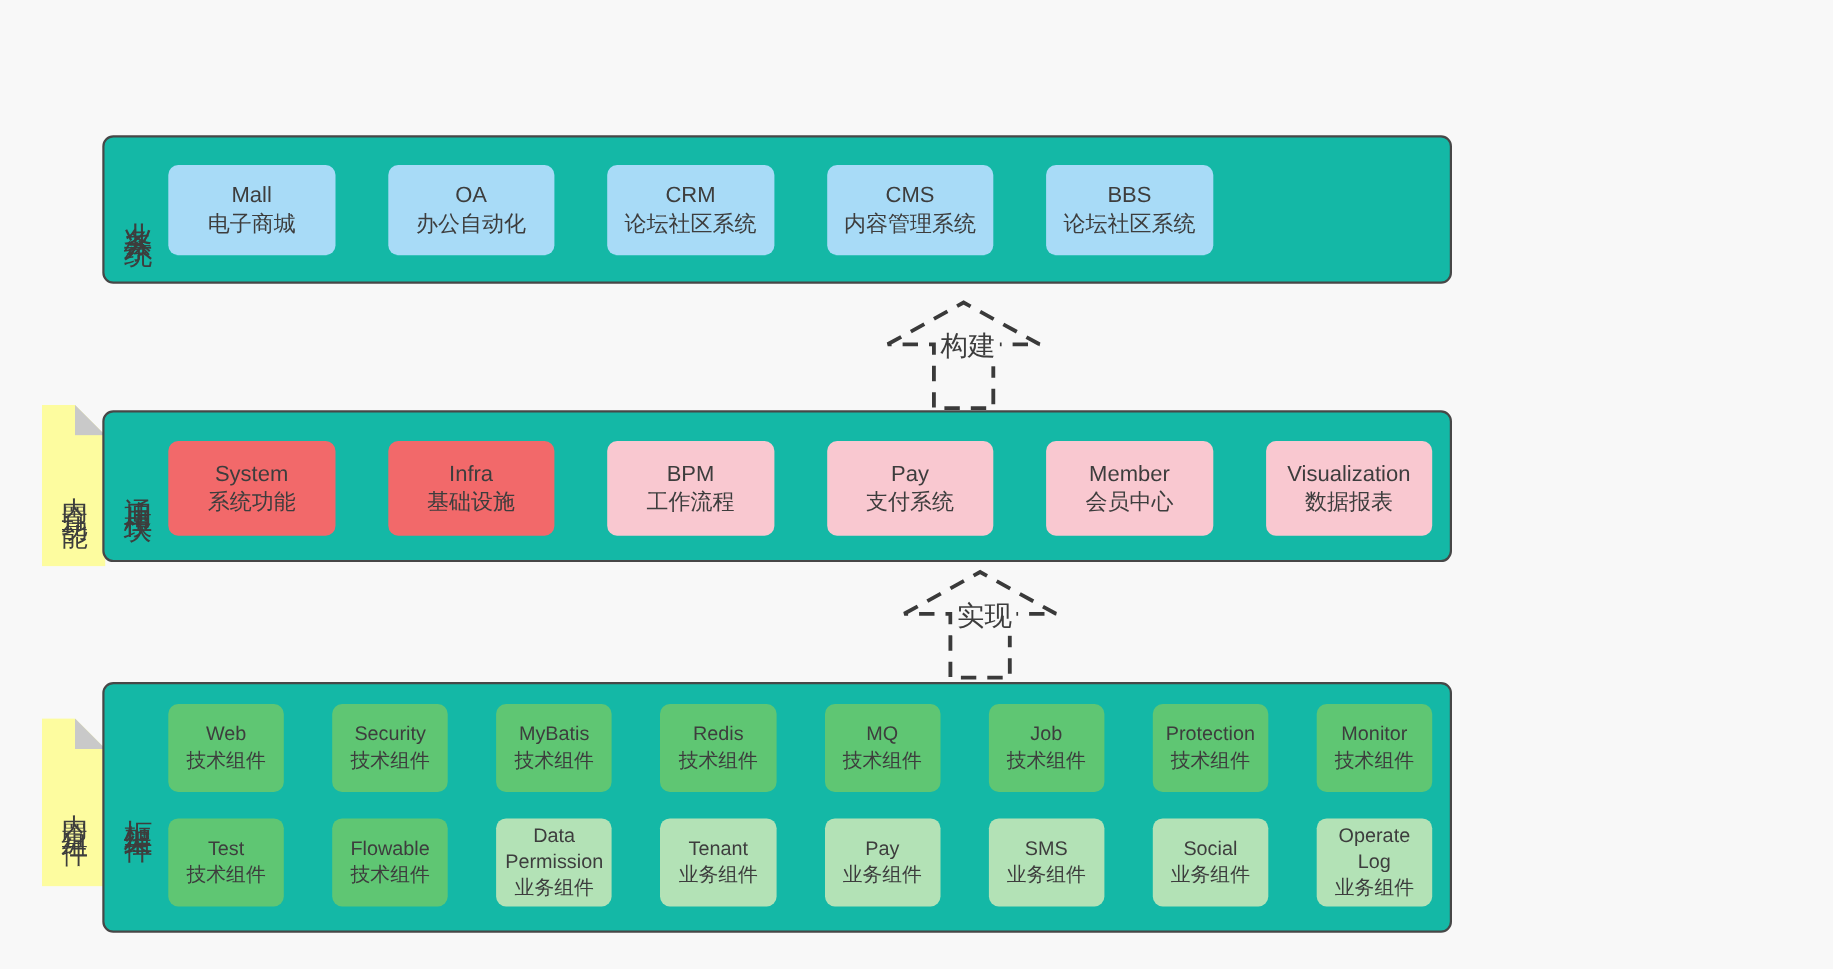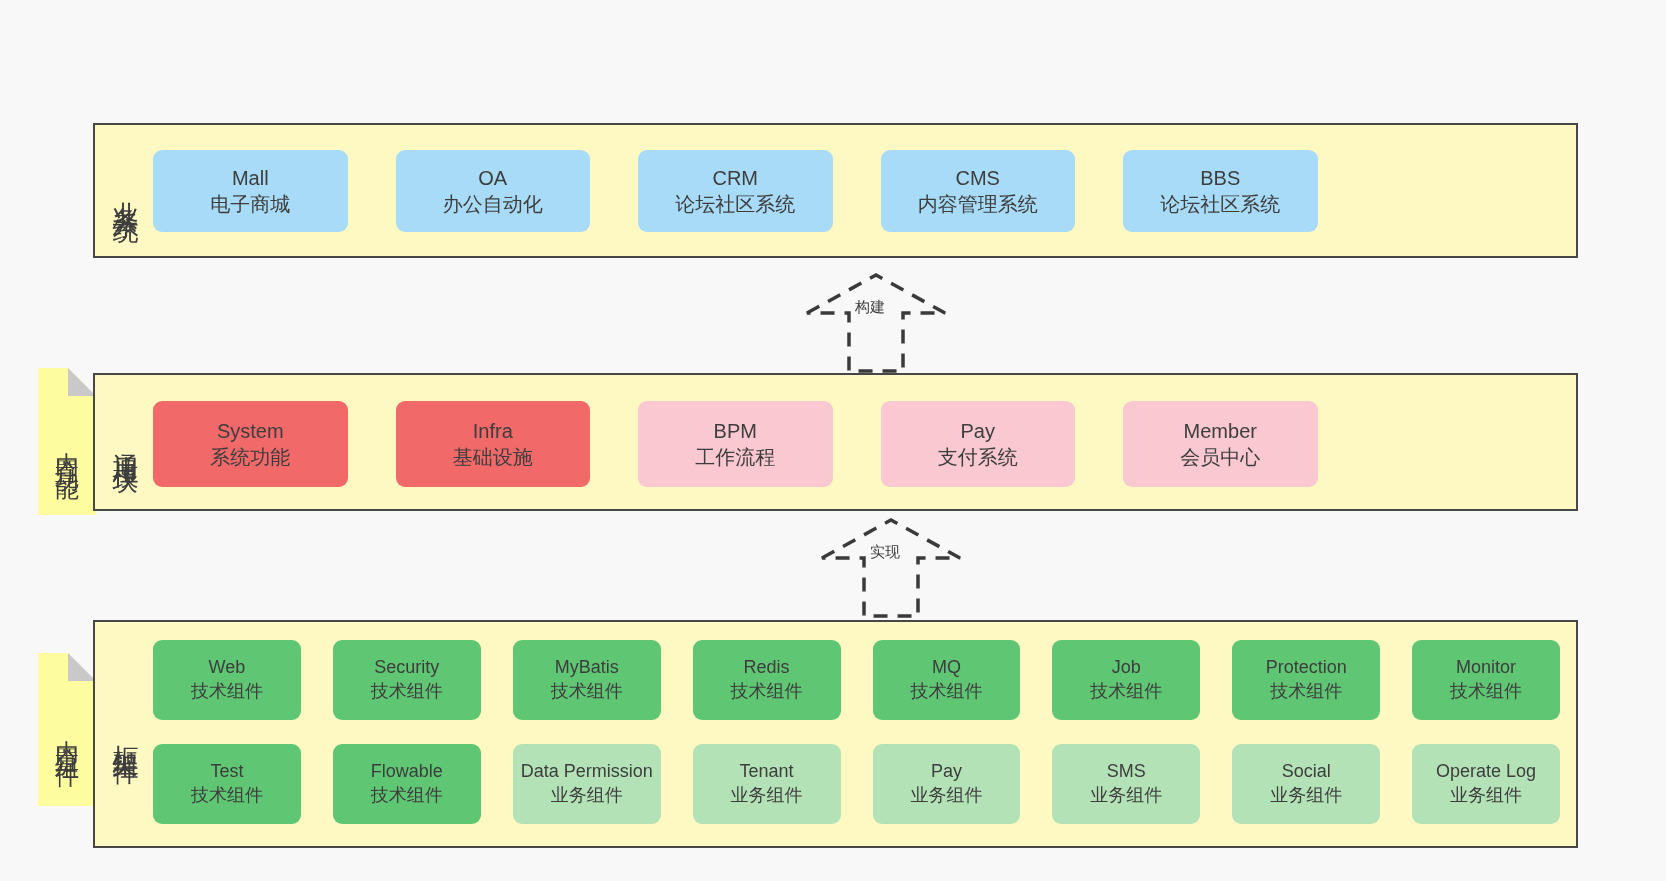--- a/index.html
+++ b/index.html
@@ -3,33 +3,33 @@
 <meta charset="utf-8">
 <style>
   html,body{margin:0;padding:0;}
   body{background:#e9e9e9;}
   .canvas{
     position:relative;width:1666px;height:881px;background:#f8f8f8;
     font-family:"Liberation Sans",sans-serif;color:#3d3d3d;overflow:hidden;
   }
   
   .layer{
-    position:absolute;left:93px;width:1485px;box-sizing:border-box;
-    background:#fef9c3;border:2px solid #474747;border-radius:0;z-index:2;
+    position:absolute;left:93px;width:1227px;box-sizing:border-box;
+    background:#14b8a6;border:2px solid #474747;border-radius:10px;z-index:2;
   }
   .layer-label{
     position:absolute;left:14px;top:50%;transform:translateY(-50%);
     writing-mode:vertical-lr;text-orientation:upright;
     font-size:26px;letter-spacing:5px;color:#3d3d3d;white-space:nowrap;
   }
   .grid{
     position:absolute;left:58px;right:16px;display:grid;
   }
   .grid6{grid-template-columns:repeat(6,1fr);gap:48px;}
-  .grid8{grid-template-columns:repeat(8,1fr);gap:32px;}
+  .grid8{grid-template-columns:repeat(8,1fr);gap:44px;}
   .box{
     border-radius:9px;display:flex;flex-direction:column;align-items:center;
     justify-content:center;text-align:center;line-height:1.32;padding:2px 4px;
     box-sizing:border-box;
   }
   .grid6 .box{font-size:20px;}
   .grid8 .box{font-size:18px;}
   .blue{background:#a8dbf7;}
   .red{background:#f2696a;align-items:center;}
   .pink{background:#f9c8d0;}
@@ -48,21 +48,21 @@
   .note-text{
     position:absolute;left:50%;top:50%;transform:translate(-50%,-50%);
     writing-mode:vertical-lr;text-orientation:upright;font-size:24px;
     letter-spacing:8px;color:#3d3d3d;white-space:nowrap;padding-top:14px;
   }
   
   .arrow{position:absolute;z-index:0;}
   .arrow svg{display:block;}
   .arrow-label{
     position:absolute;z-index:3;background:#f8f8f8;padding:2px 4px;
-    font-size:15px;color:#3d3d3d;white-space:nowrap;
+    font-size:25px;color:#3d3d3d;white-space:nowrap;
   }
 </style>
 </head>
 <body>
 
 <div class="canvas">
 
   <div class="note" style="top:368px;height:147px;">
     <div class="note-paper"></div>
     <div class="note-fold"></div>
@@ -131,20 +131,24 @@
         <div>工作流程</div>
       </div>
       <div class="box pink">
         <div>Pay</div>
         <div>支付系统</div>
       </div>
       <div class="box pink">
         <div>Member</div>
         <div>会员中心</div>
       </div>
+      <div class="box pink">
+        <div>Visualization</div>
+        <div>数据报表</div>
+      </div>
     </div>
   </div>
 
   <div class="layer" style="top:620px;height:228px;">
     <div class="layer-label">框架组件</div>
     <div class="grid grid8" style="top:18px;height:80px;">
       <div class="box green">
         <div>Web</div>
         <div>技术组件</div>
       </div>

